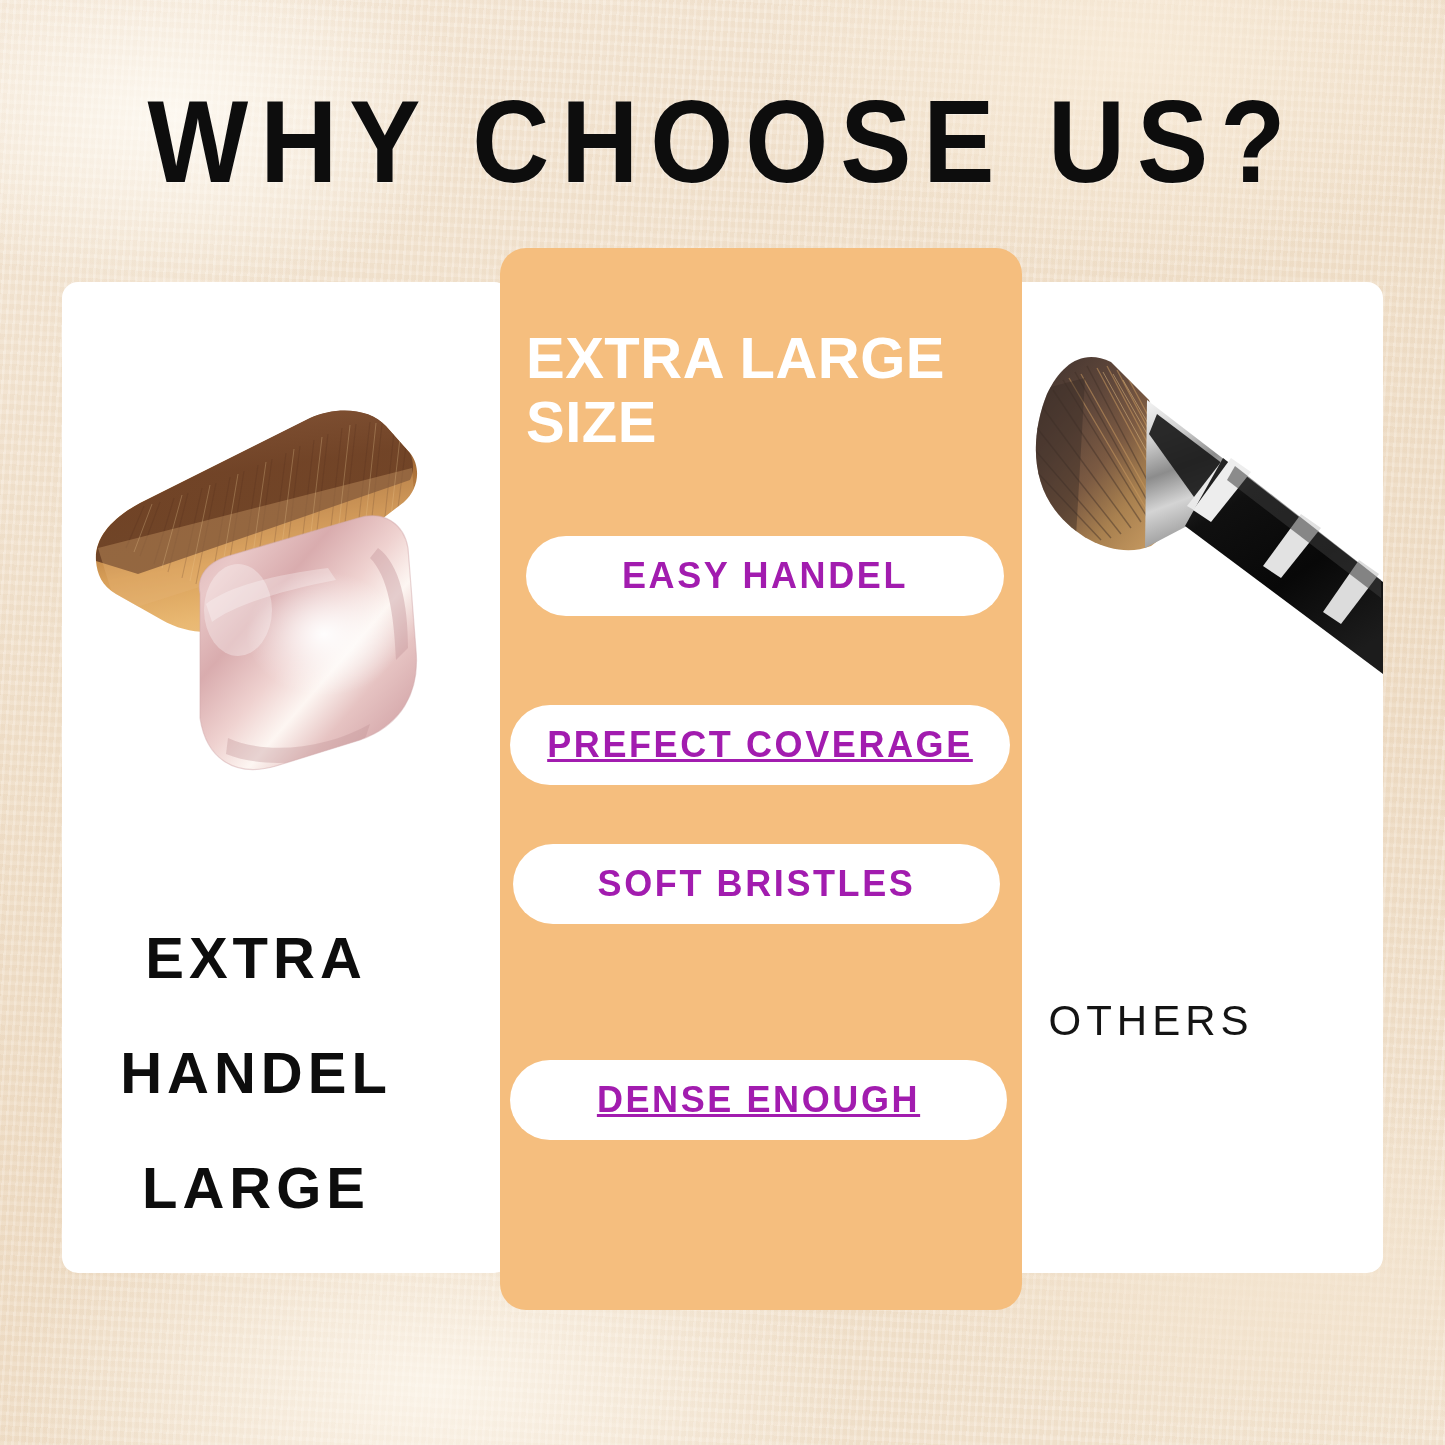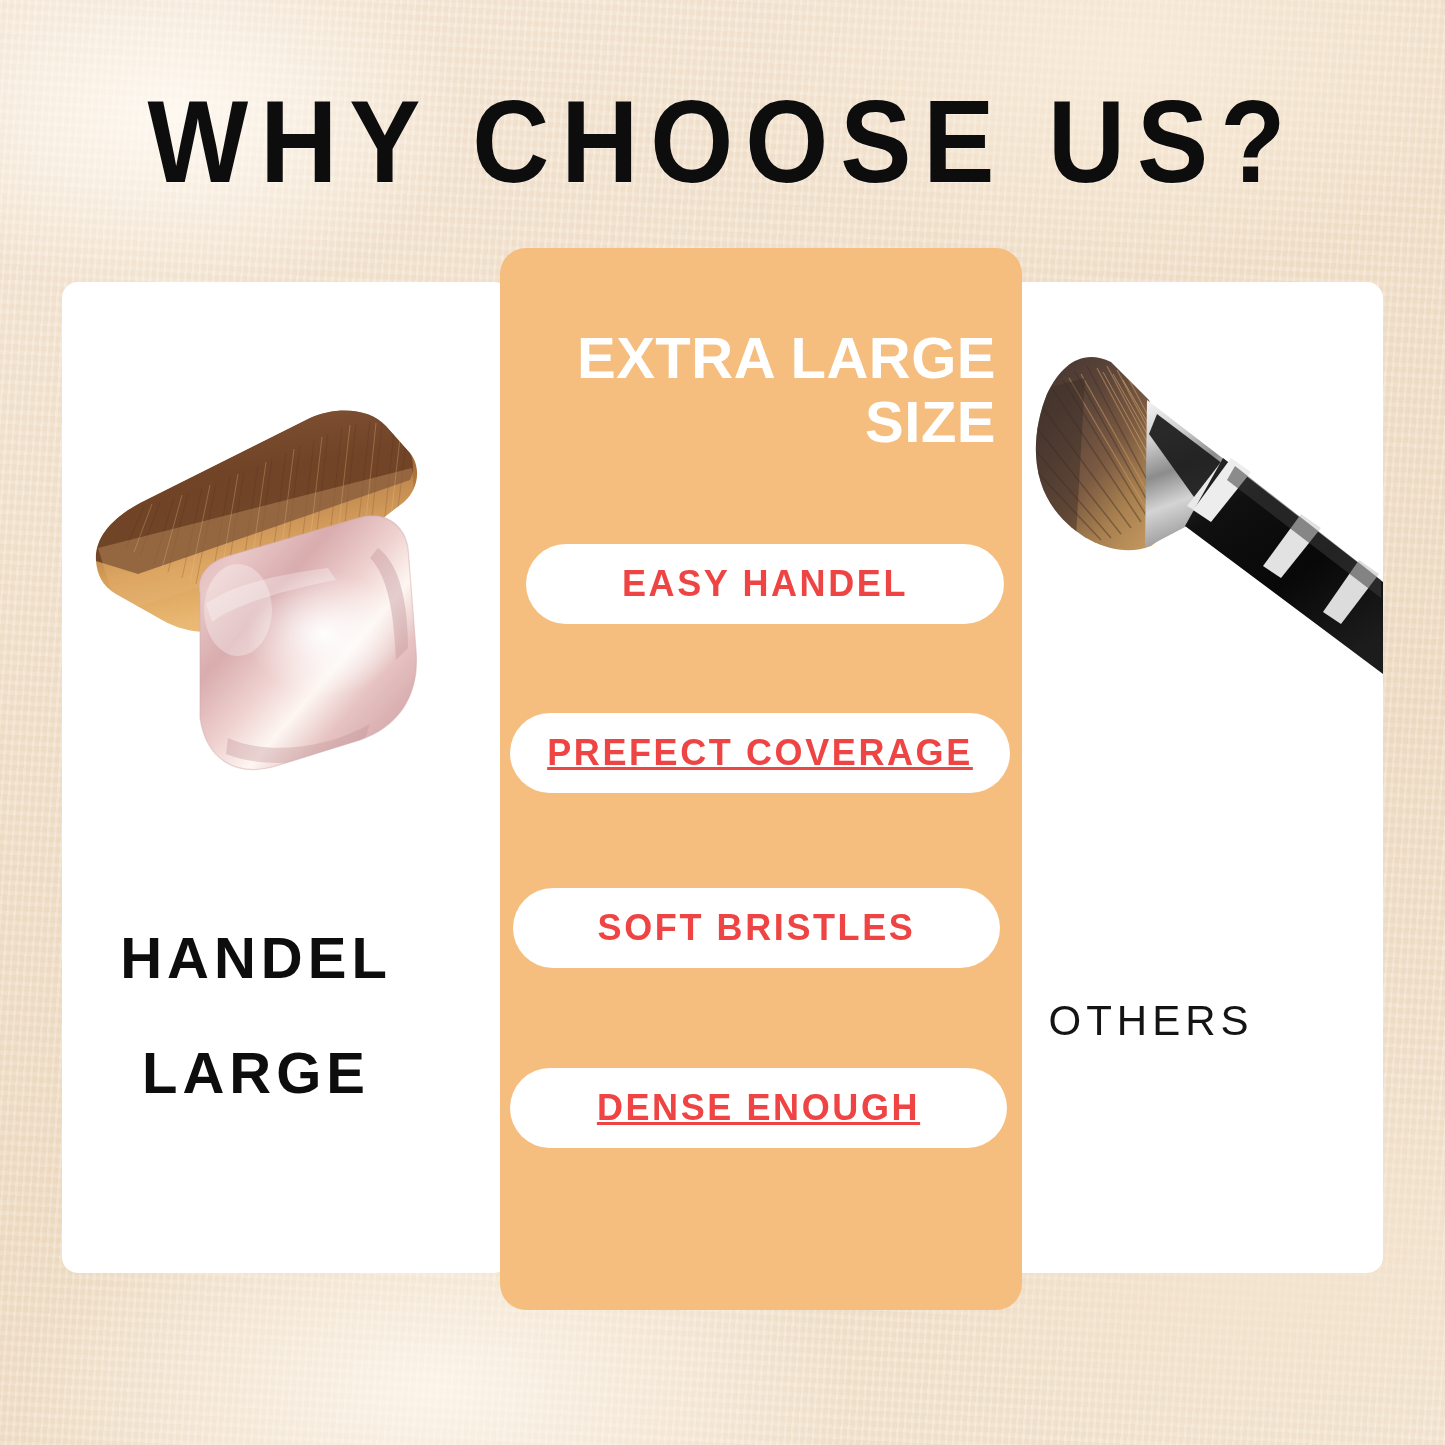--- a/index.html
+++ b/index.html
@@ -78,47 +78,46 @@
     background: #f5be7e;
     border-radius: 26px;
     z-index: 5;
   }
 
   .panel-heading {
     position: absolute;
     left: 26px;
     top: 78px;
     width: 470px;
-    text-align: right;
+    text-align: left;
     color: #ffffff;
     font-size: 58px;
     line-height: 1.1;
     font-weight: 700;
     letter-spacing: 0.5px;
   }
 
   
   .pill {
     position: absolute;
     height: 80px;
     background: #ffffff;
     border-radius: 46px;
     display: flex;
     align-items: center;
     justify-content: center;
-    color: #ef4444;
+    color: #a21caf;
     font-size: 36px;
     font-weight: 600;
     letter-spacing: 2.6px;
     white-space: nowrap;
-    margin-top: 8px;
   }
   .pill-0 { left: 26px;  top: 288px; width: 478px; }
   .pill-1 { left: 10px;  top: 457px; width: 500px; text-decoration: underline; }
-  .pill-2 { left: 13px;  top: 632px; width: 487px; text-align: right; }
+  .pill-2 { left: 13px;  top: 596px; width: 487px; text-align: right; }
   .pill-3 { left: 10px;  top: 812px; width: 497px; text-decoration: underline; }
 
   
   .caption-left {
     position: absolute;
     left: 62px;
     top: 900px;
     width: 448px;
     text-align: center;
     font-size: 58px;
@@ -348,20 +347,21 @@
         <path d="M288,176 L448,300 L448,392 L250,244 Z" fill="url(#pbHandle)"></path>
         <path d="M296,176 L316,190 L276,240 L258,228 Z" fill="#ededed"></path>
         <path d="M366,232 L386,246 L346,296 L328,284 Z" fill="#e2e2e2"></path>
         <path d="M424,278 L444,292 L406,342 L388,330 Z" fill="#dcdcdc"></path>
         <path d="M300,184 L446,298 L446,316 L292,198 Z" fill="#3a3a3a" opacity="0.55"></path>
       </g>
     </svg>
   </div>
 
   <div class="caption-left">
+    <span>EXTRA</span>
     <span>HANDEL</span>
     <span>LARGE</span>
   </div>
 
   <div class="caption-right">
     <span>OTHERS</span>
   </div>
 
   <div class="center-panel">
 

